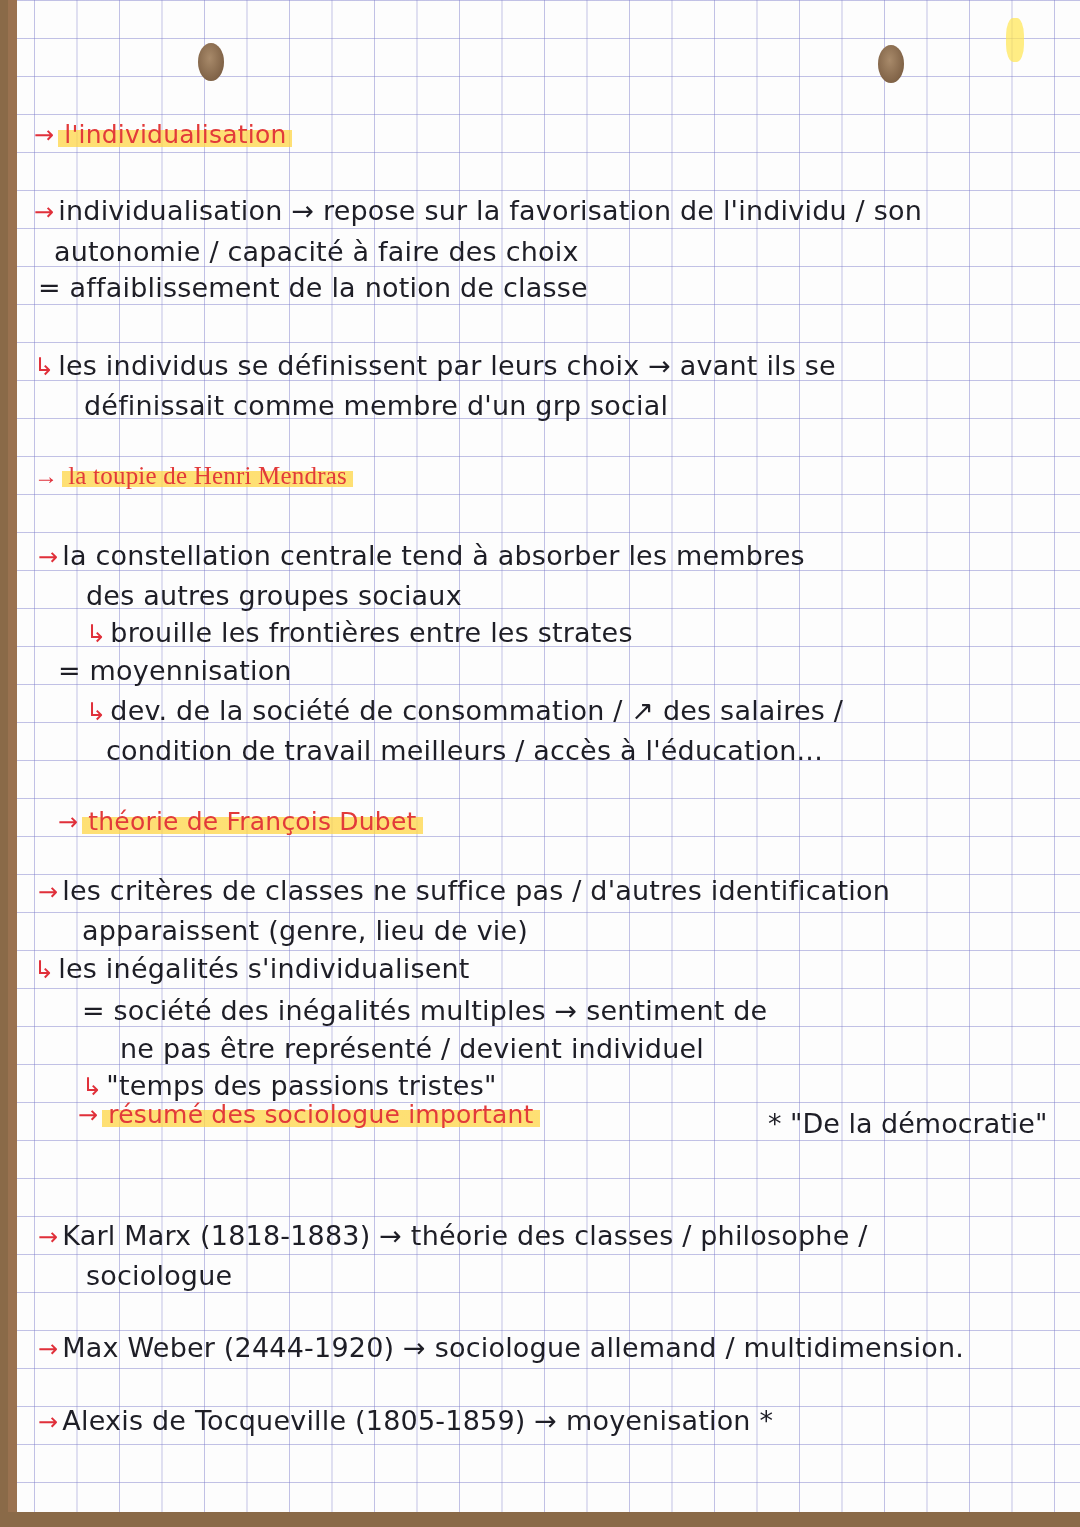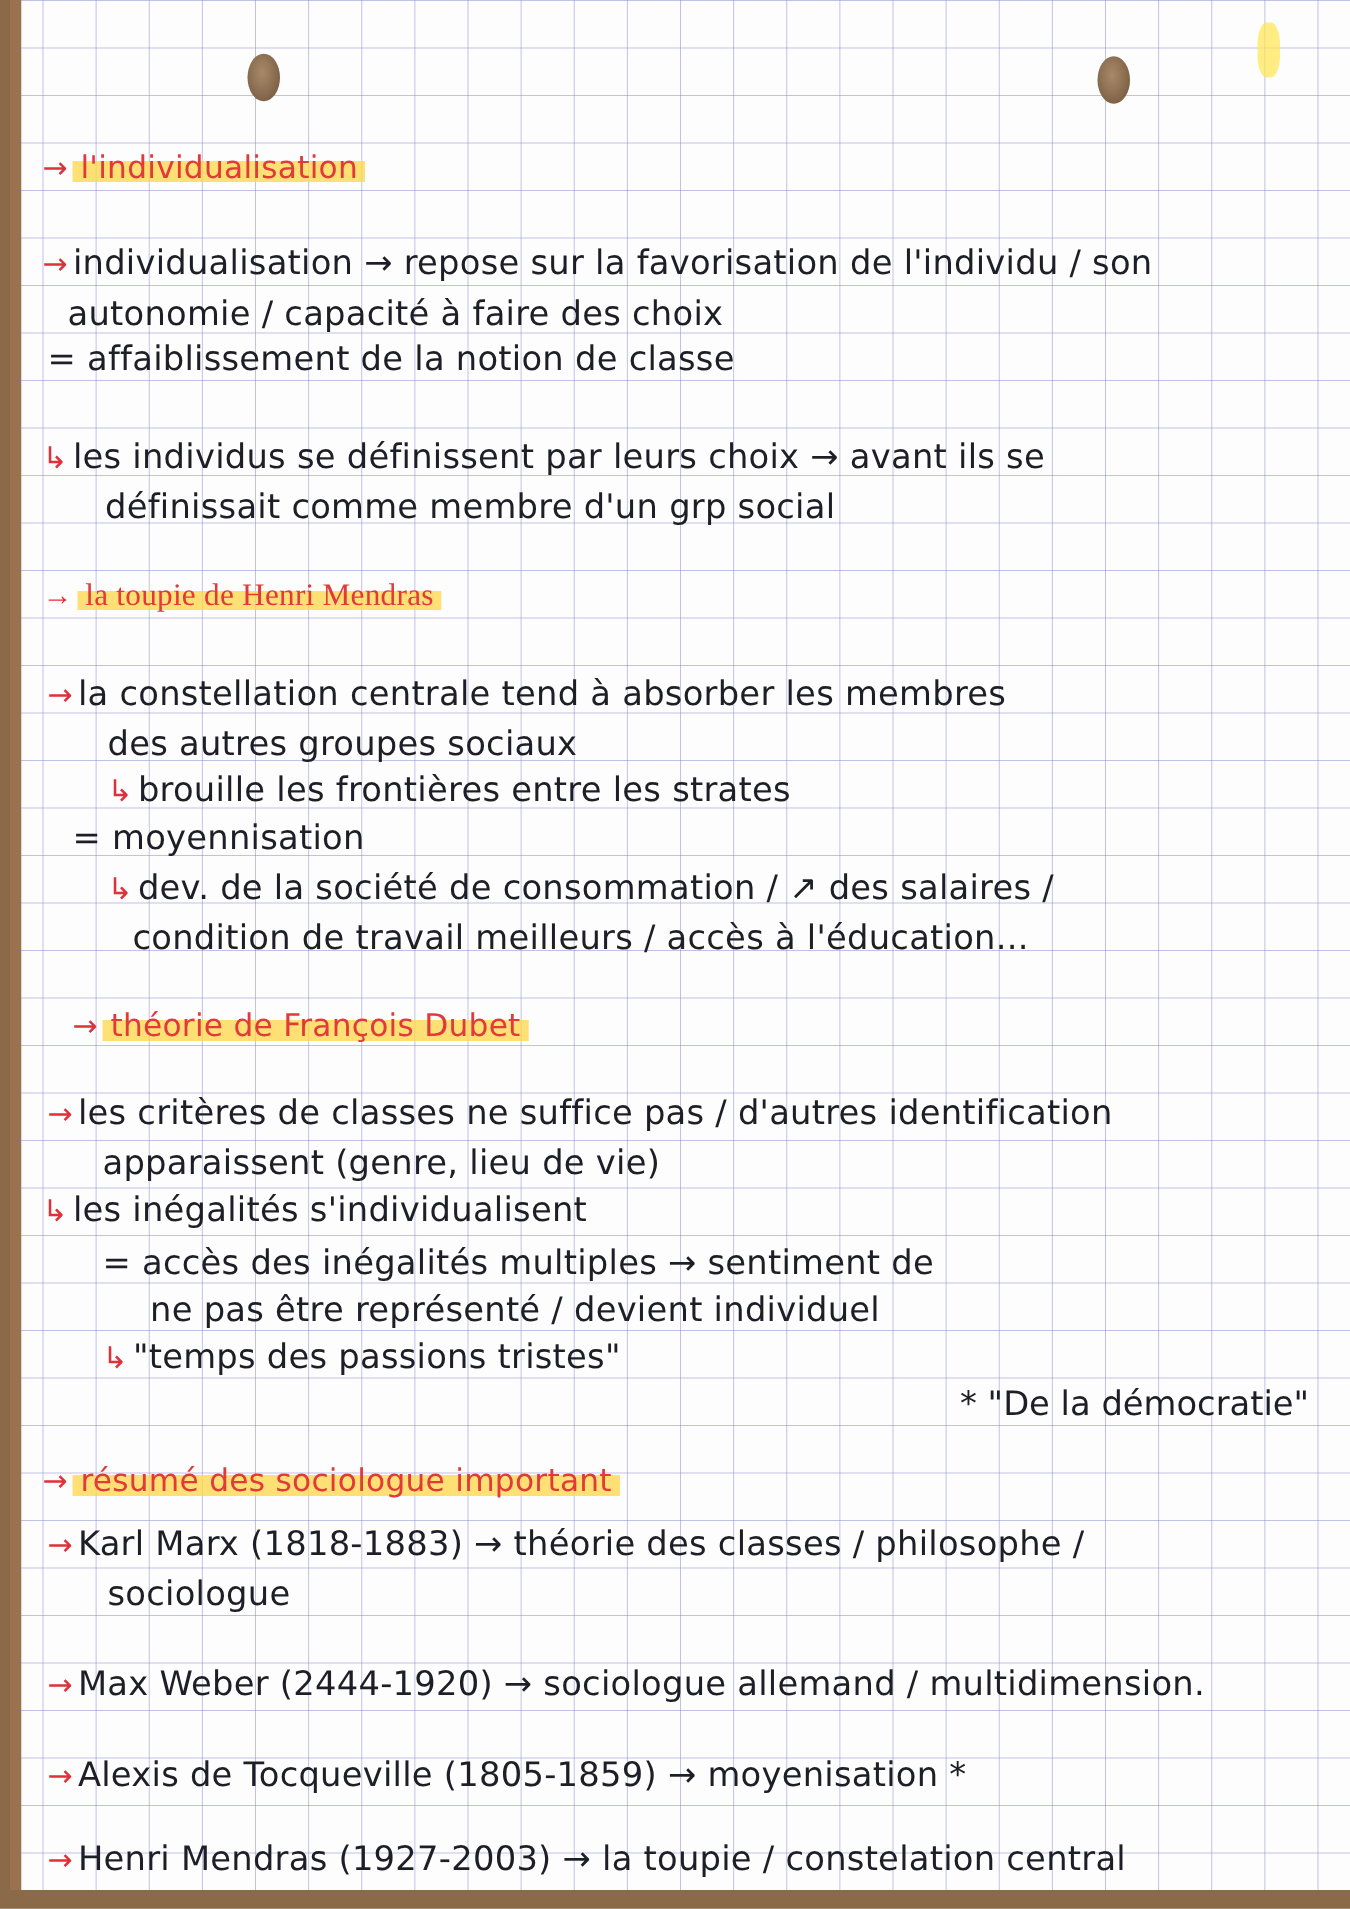--- a/index.html
+++ b/index.html
@@ -83,36 +83,33 @@
   <div class="line" style="left:26px; top:805px;padding-left:24px;">
     <span class="arrow">→</span><span class="heading">théorie de François Dubet</span>
   </div>
   <div class="line" style="left:30px; top:875px;">
     <span class="arrow">→</span><span>les critères de classes ne suffice pas / d'autres identification</span>
   </div>
   <div class="line" style="left:74px; top:915px;">apparaissent (genre, lieu de vie)</div>
   <div class="line" style="left:26px; top:953px;">
     <span class="arrow">↳</span><span>les inégalités s'individualisent</span>
   </div>
-  <div class="line" style="left:74px; top:995px;">= accès des inégalités multiples → sentiment de</div>
+  <div class="line" style="left:74px; top:995px;">= société des inégalités multiples → sentiment de</div>
   <div class="line" style="left:112px; top:1033px;">ne pas être représenté / devient individuel</div>
   <div class="line" style="left:74px; top:1070px;">
     <span class="arrow">↳</span><span>"temps des passions tristes"</span>
   </div>
   <div class="note" style="left:760px; top:1108px;">* "De la démocratie"</div>
 
-  <div class="line" style="left:26px; top:1169px;">
+  <div class="line" style="left:26px; top:1098px;padding-left:44px;">
     <span class="arrow">→</span><span class="heading">résumé des sociologue important</span>
   </div>
   <div class="line" style="left:30px; top:1220px;">
     <span class="arrow">→</span><span>Karl Marx (1818-1883) → théorie des classes / philosophe /</span>
   </div>
   <div class="line" style="left:78px; top:1260px;">sociologue</div>
   <div class="line" style="left:30px; top:1332px;">
     <span class="arrow">→</span><span>Max Weber (2444-1920) → sociologue allemand / multidimension.</span>
   </div>
   <div class="line" style="left:30px; top:1405px;">
     <span class="arrow">→</span><span>Alexis de Tocqueville (1805-1859) → moyenisation *</span>
   </div>
-  <div class="line" style="left:30px; top:1472px;">
-    <span class="arrow">→</span><span>Henri Mendras (1927-2003) → la toupie / constelation central</span>
-  </div>
 </div>
 
 </body></html>

